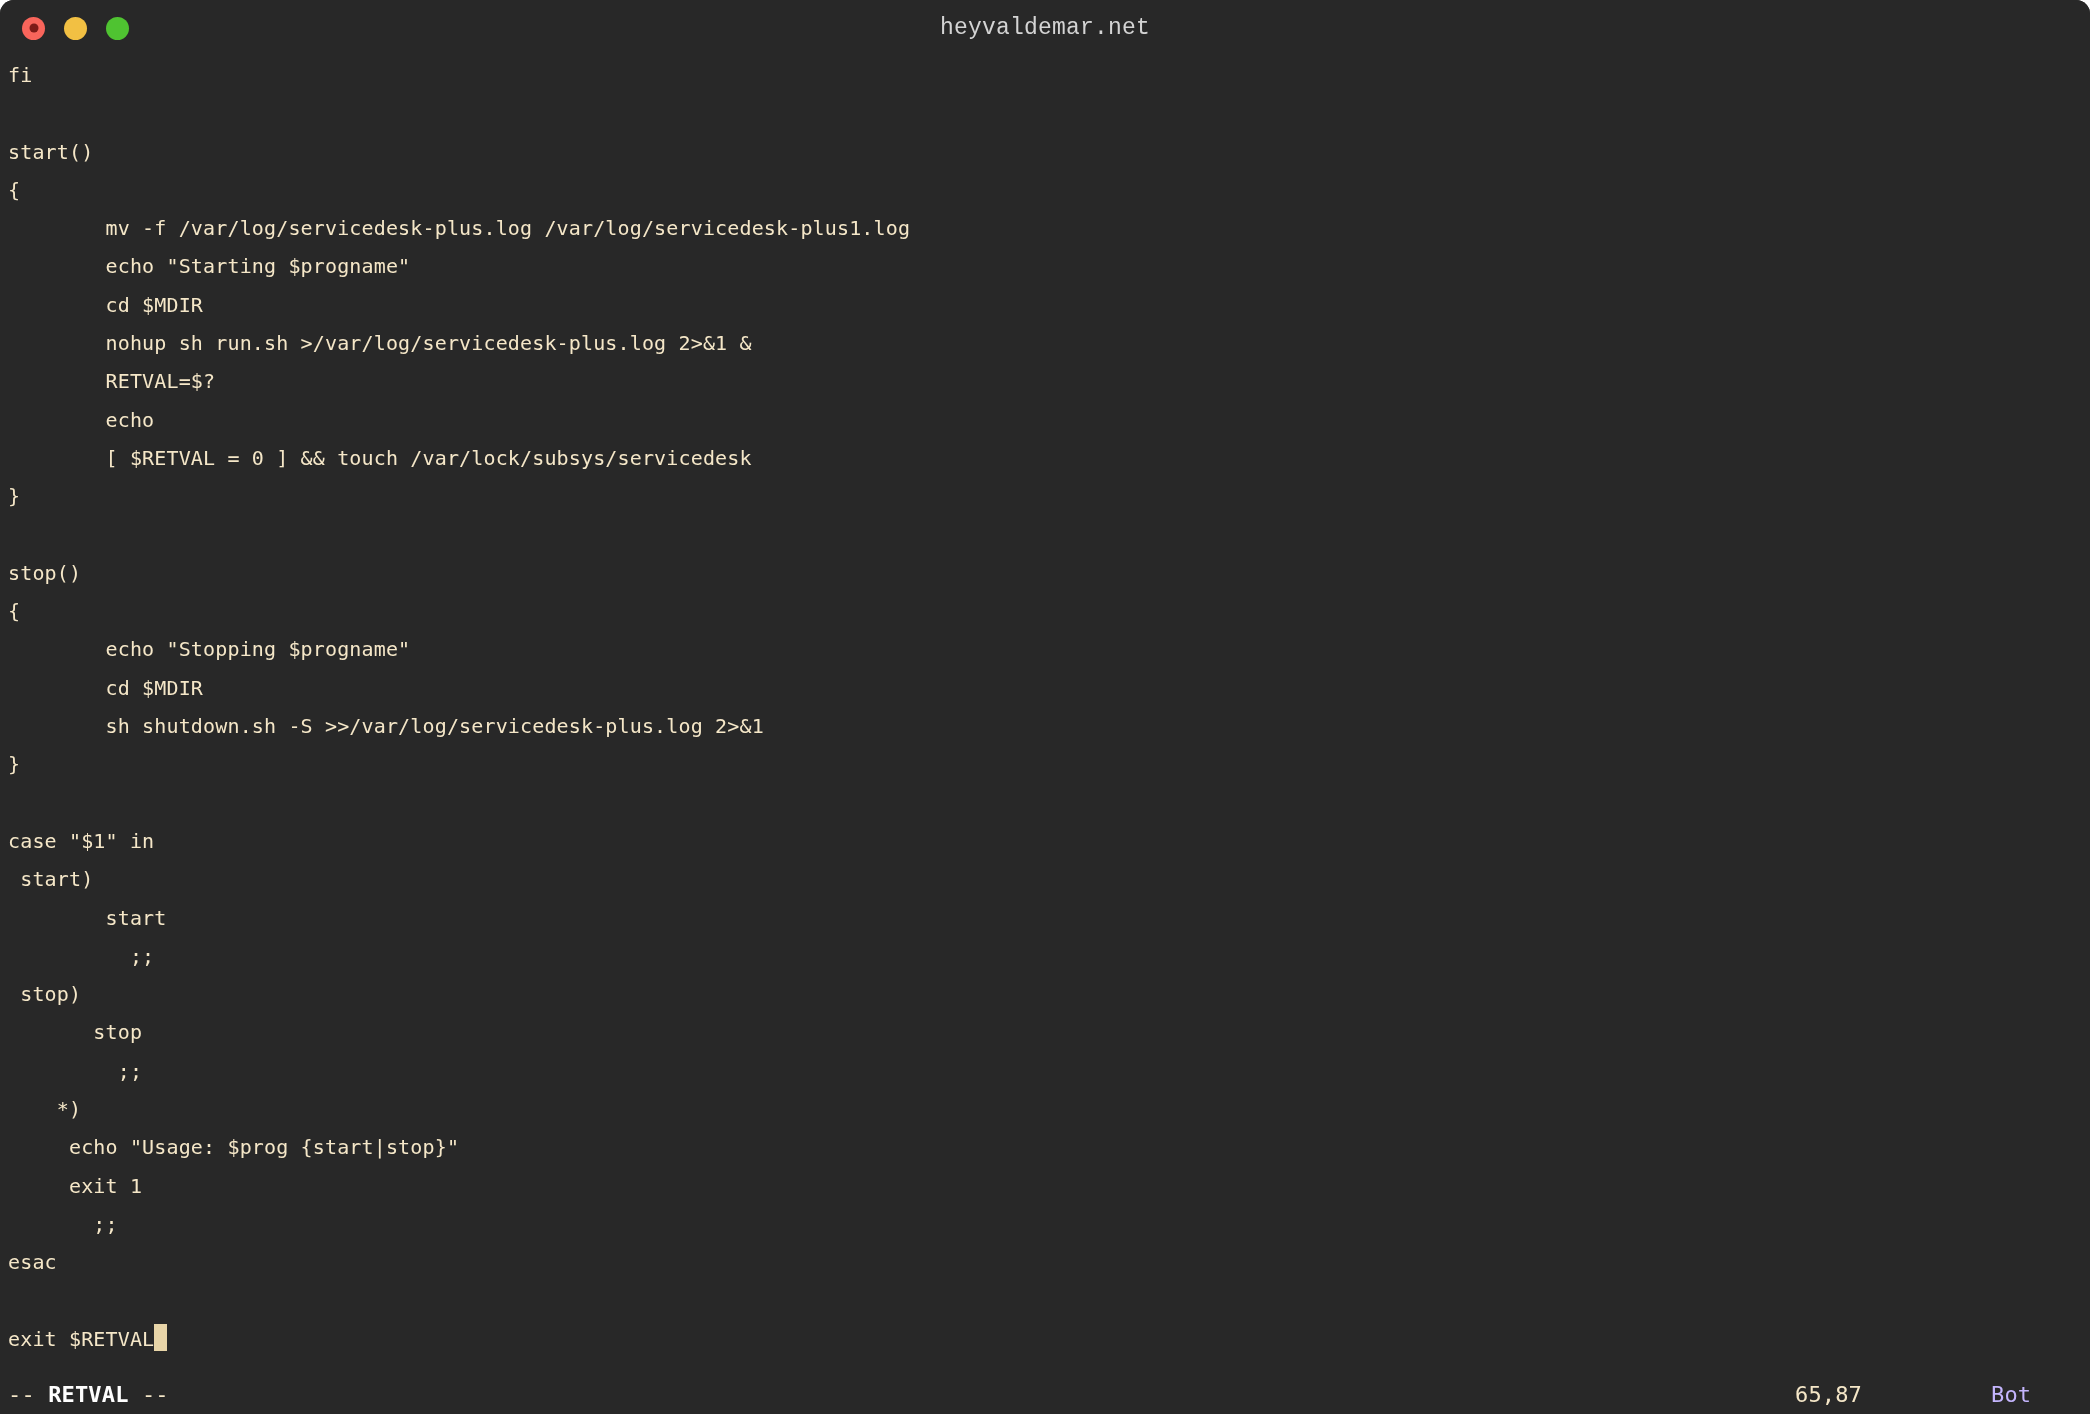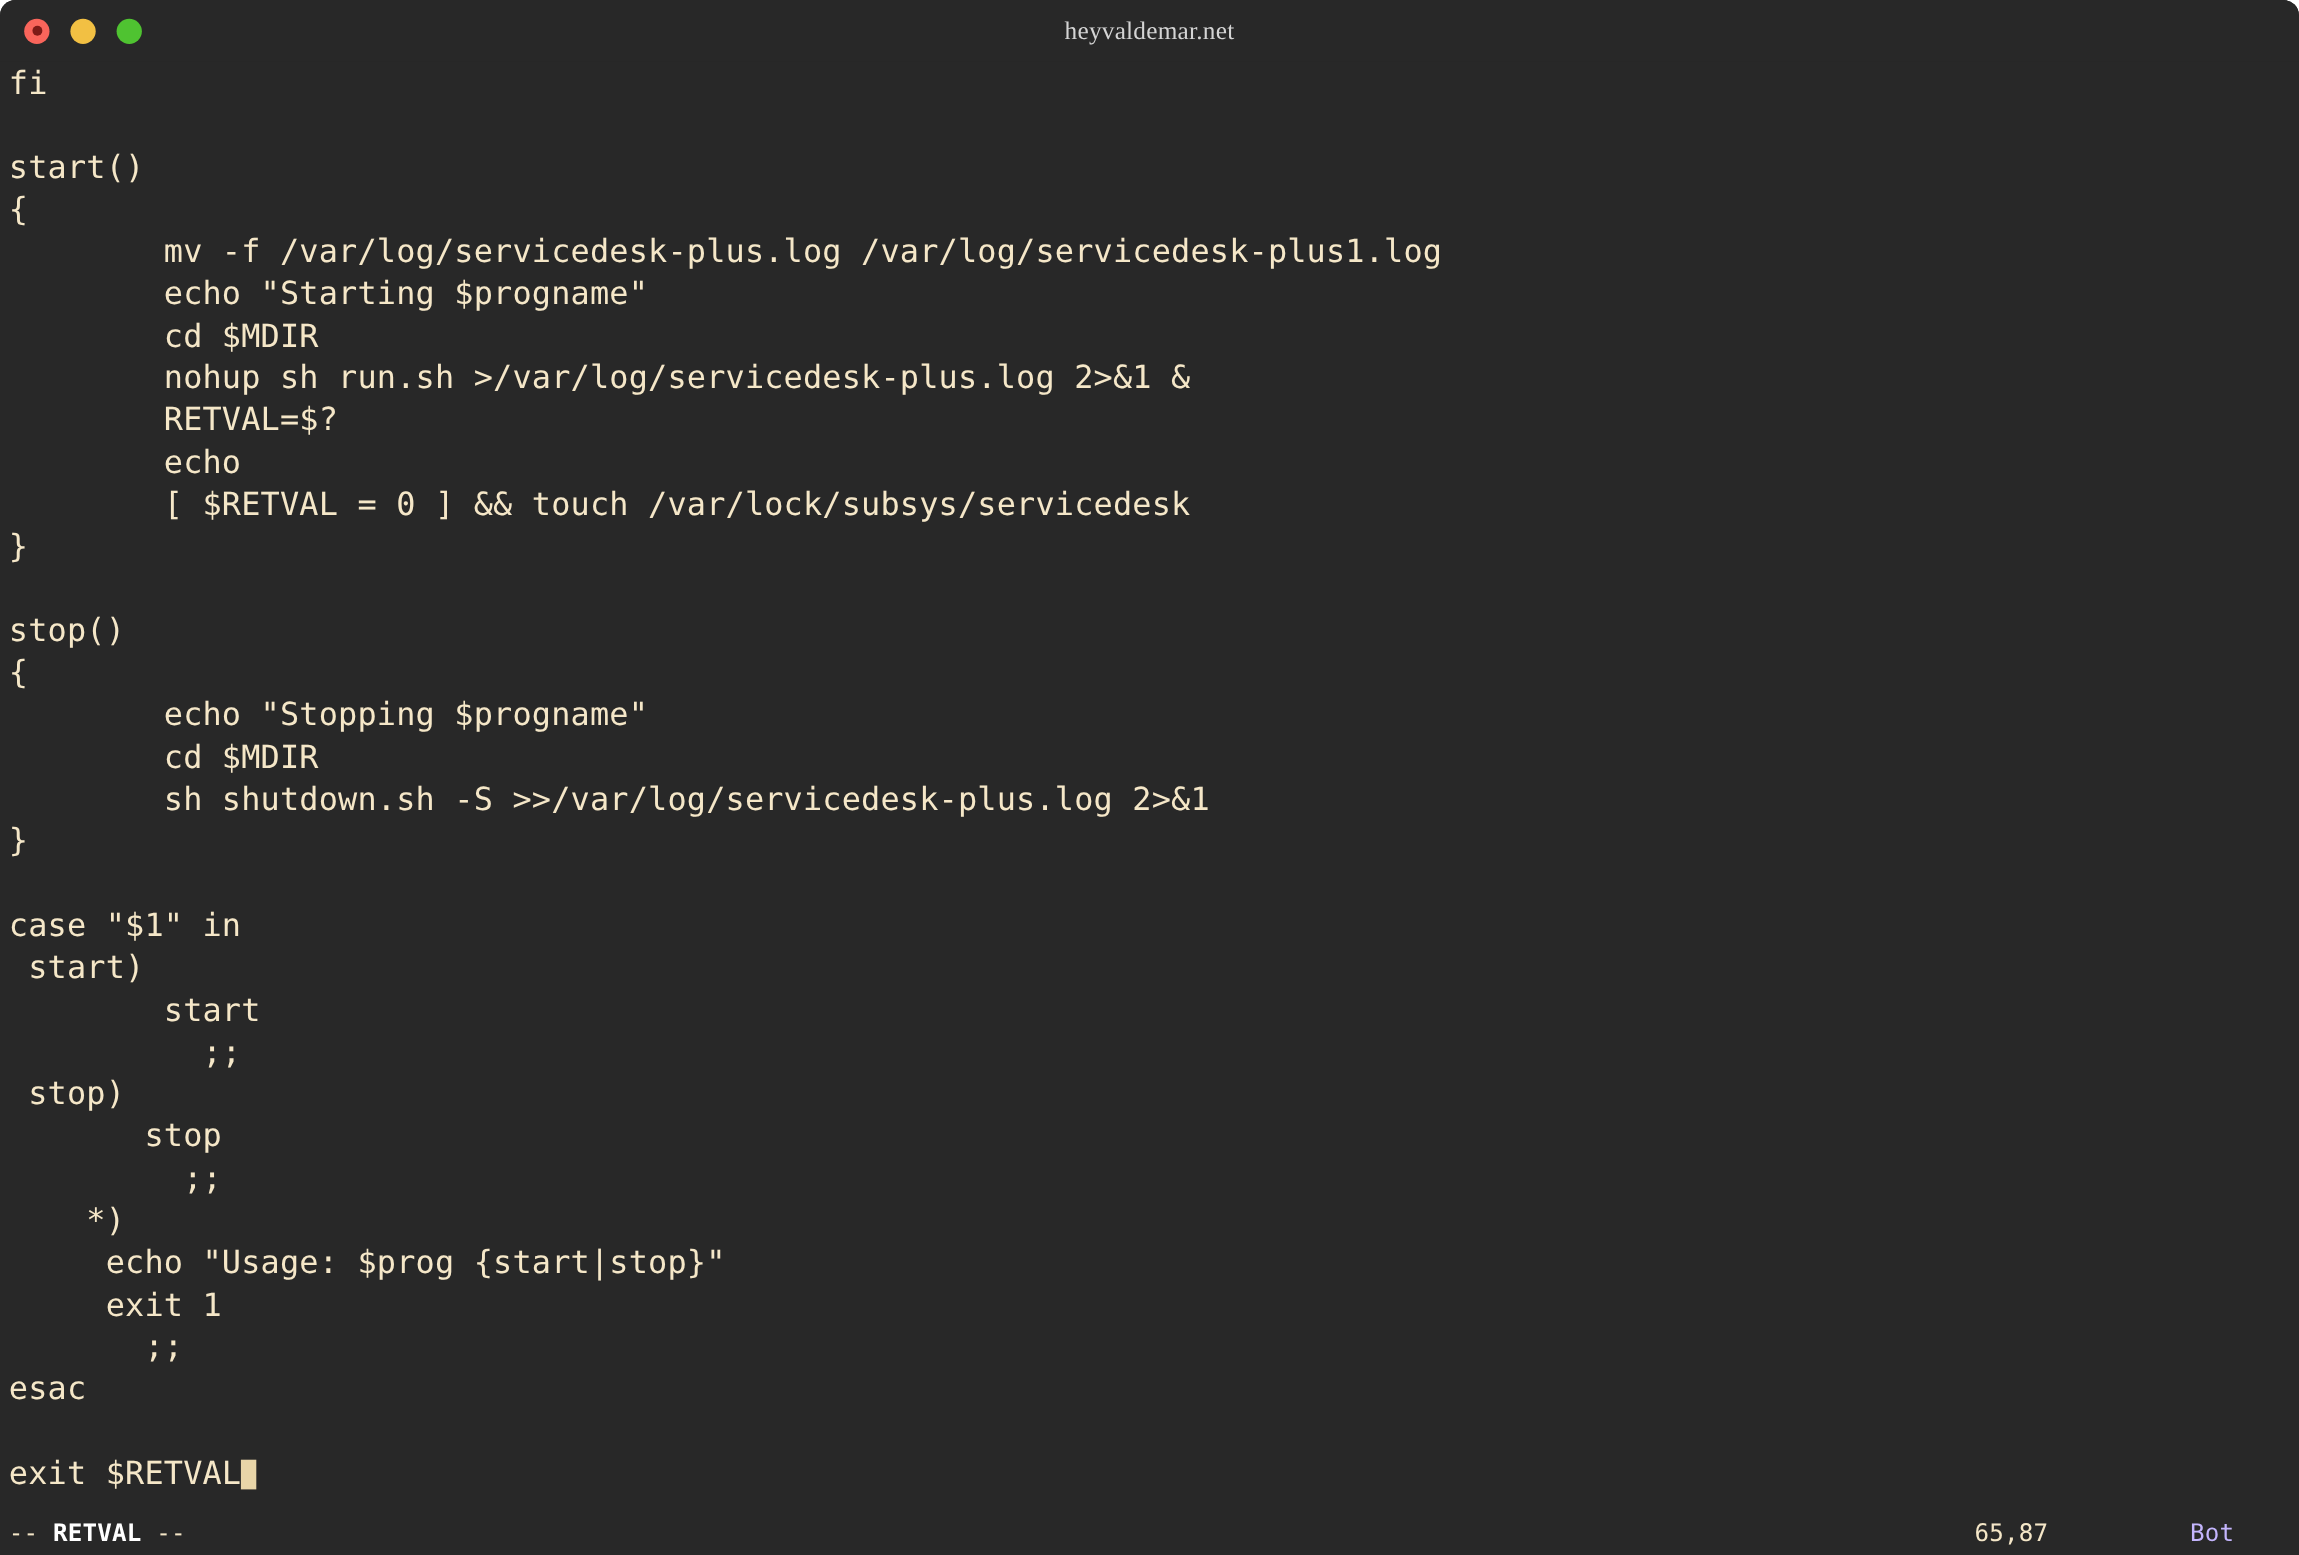--- a/index.html
+++ b/index.html
@@ -51,39 +51,39 @@
     transform: translate(-50%, -50%);
     width: 9px; height: 9px;
     border-radius: 50%;
     background: #7d1b17;
   }
   .light.min     { background: #f2c043; }
   .light.max     { background: #4fc331; }
   .title {
     width: 100%;
     text-align: center;
-    font-family: Liberation Serif, serif;
+    font-family: Liberation Mono, monospace;
     font-size: 23px;
     color: #d4d4d4;
     letter-spacing: 0.2px;
     user-select: none;
   }
   
   .term {
     position: absolute;
     top: 56px;
     left: 0;
     right: 0;
     bottom: 0;
     background: #282828;
     padding: 0 0 0 8px;
   }
   .code {
     font-family: "DejaVu Sans Mono", "Liberation Mono", monospace;
-    font-size: 29px;
+    font-size: 20px;
     line-height: 38.3px;
     color: #f5e7c8;
     white-space: pre;
     letter-spacing: 0.15px;
   }
   .line { height: 38.3px; white-space: pre; }
   .cursor-block {
     display: inline-block;
     background: #e8d5a8;
     color: #282828;

